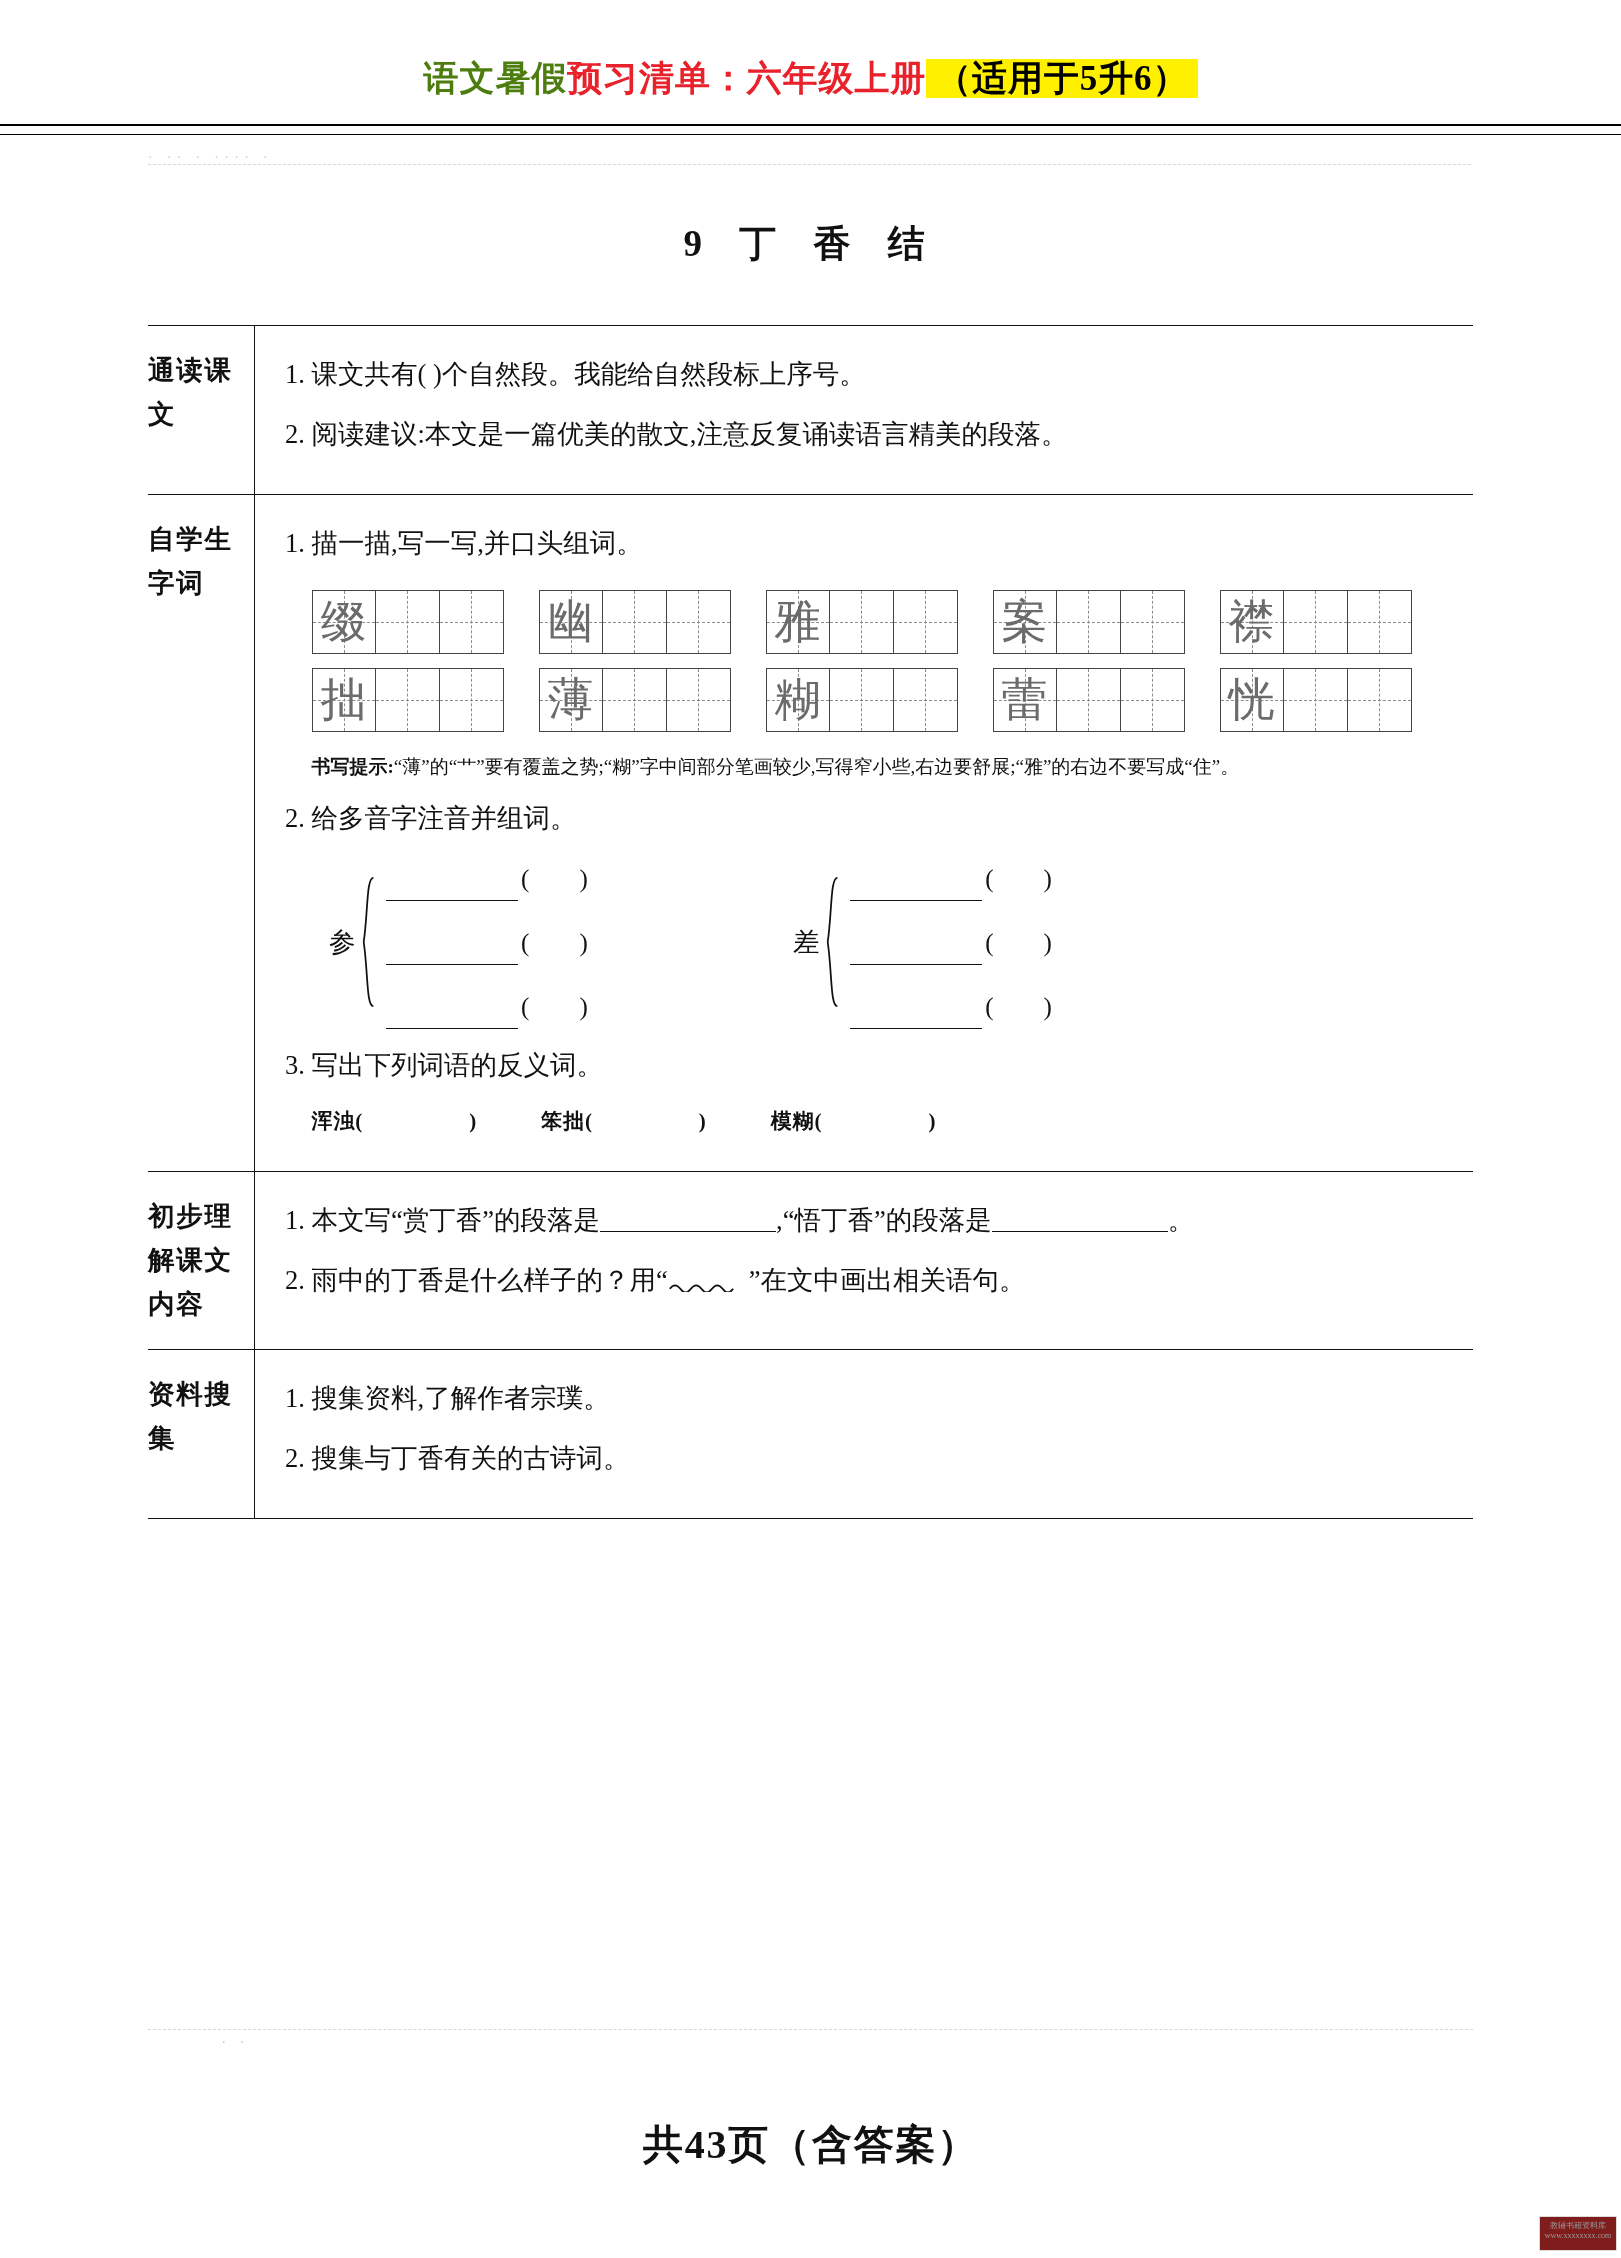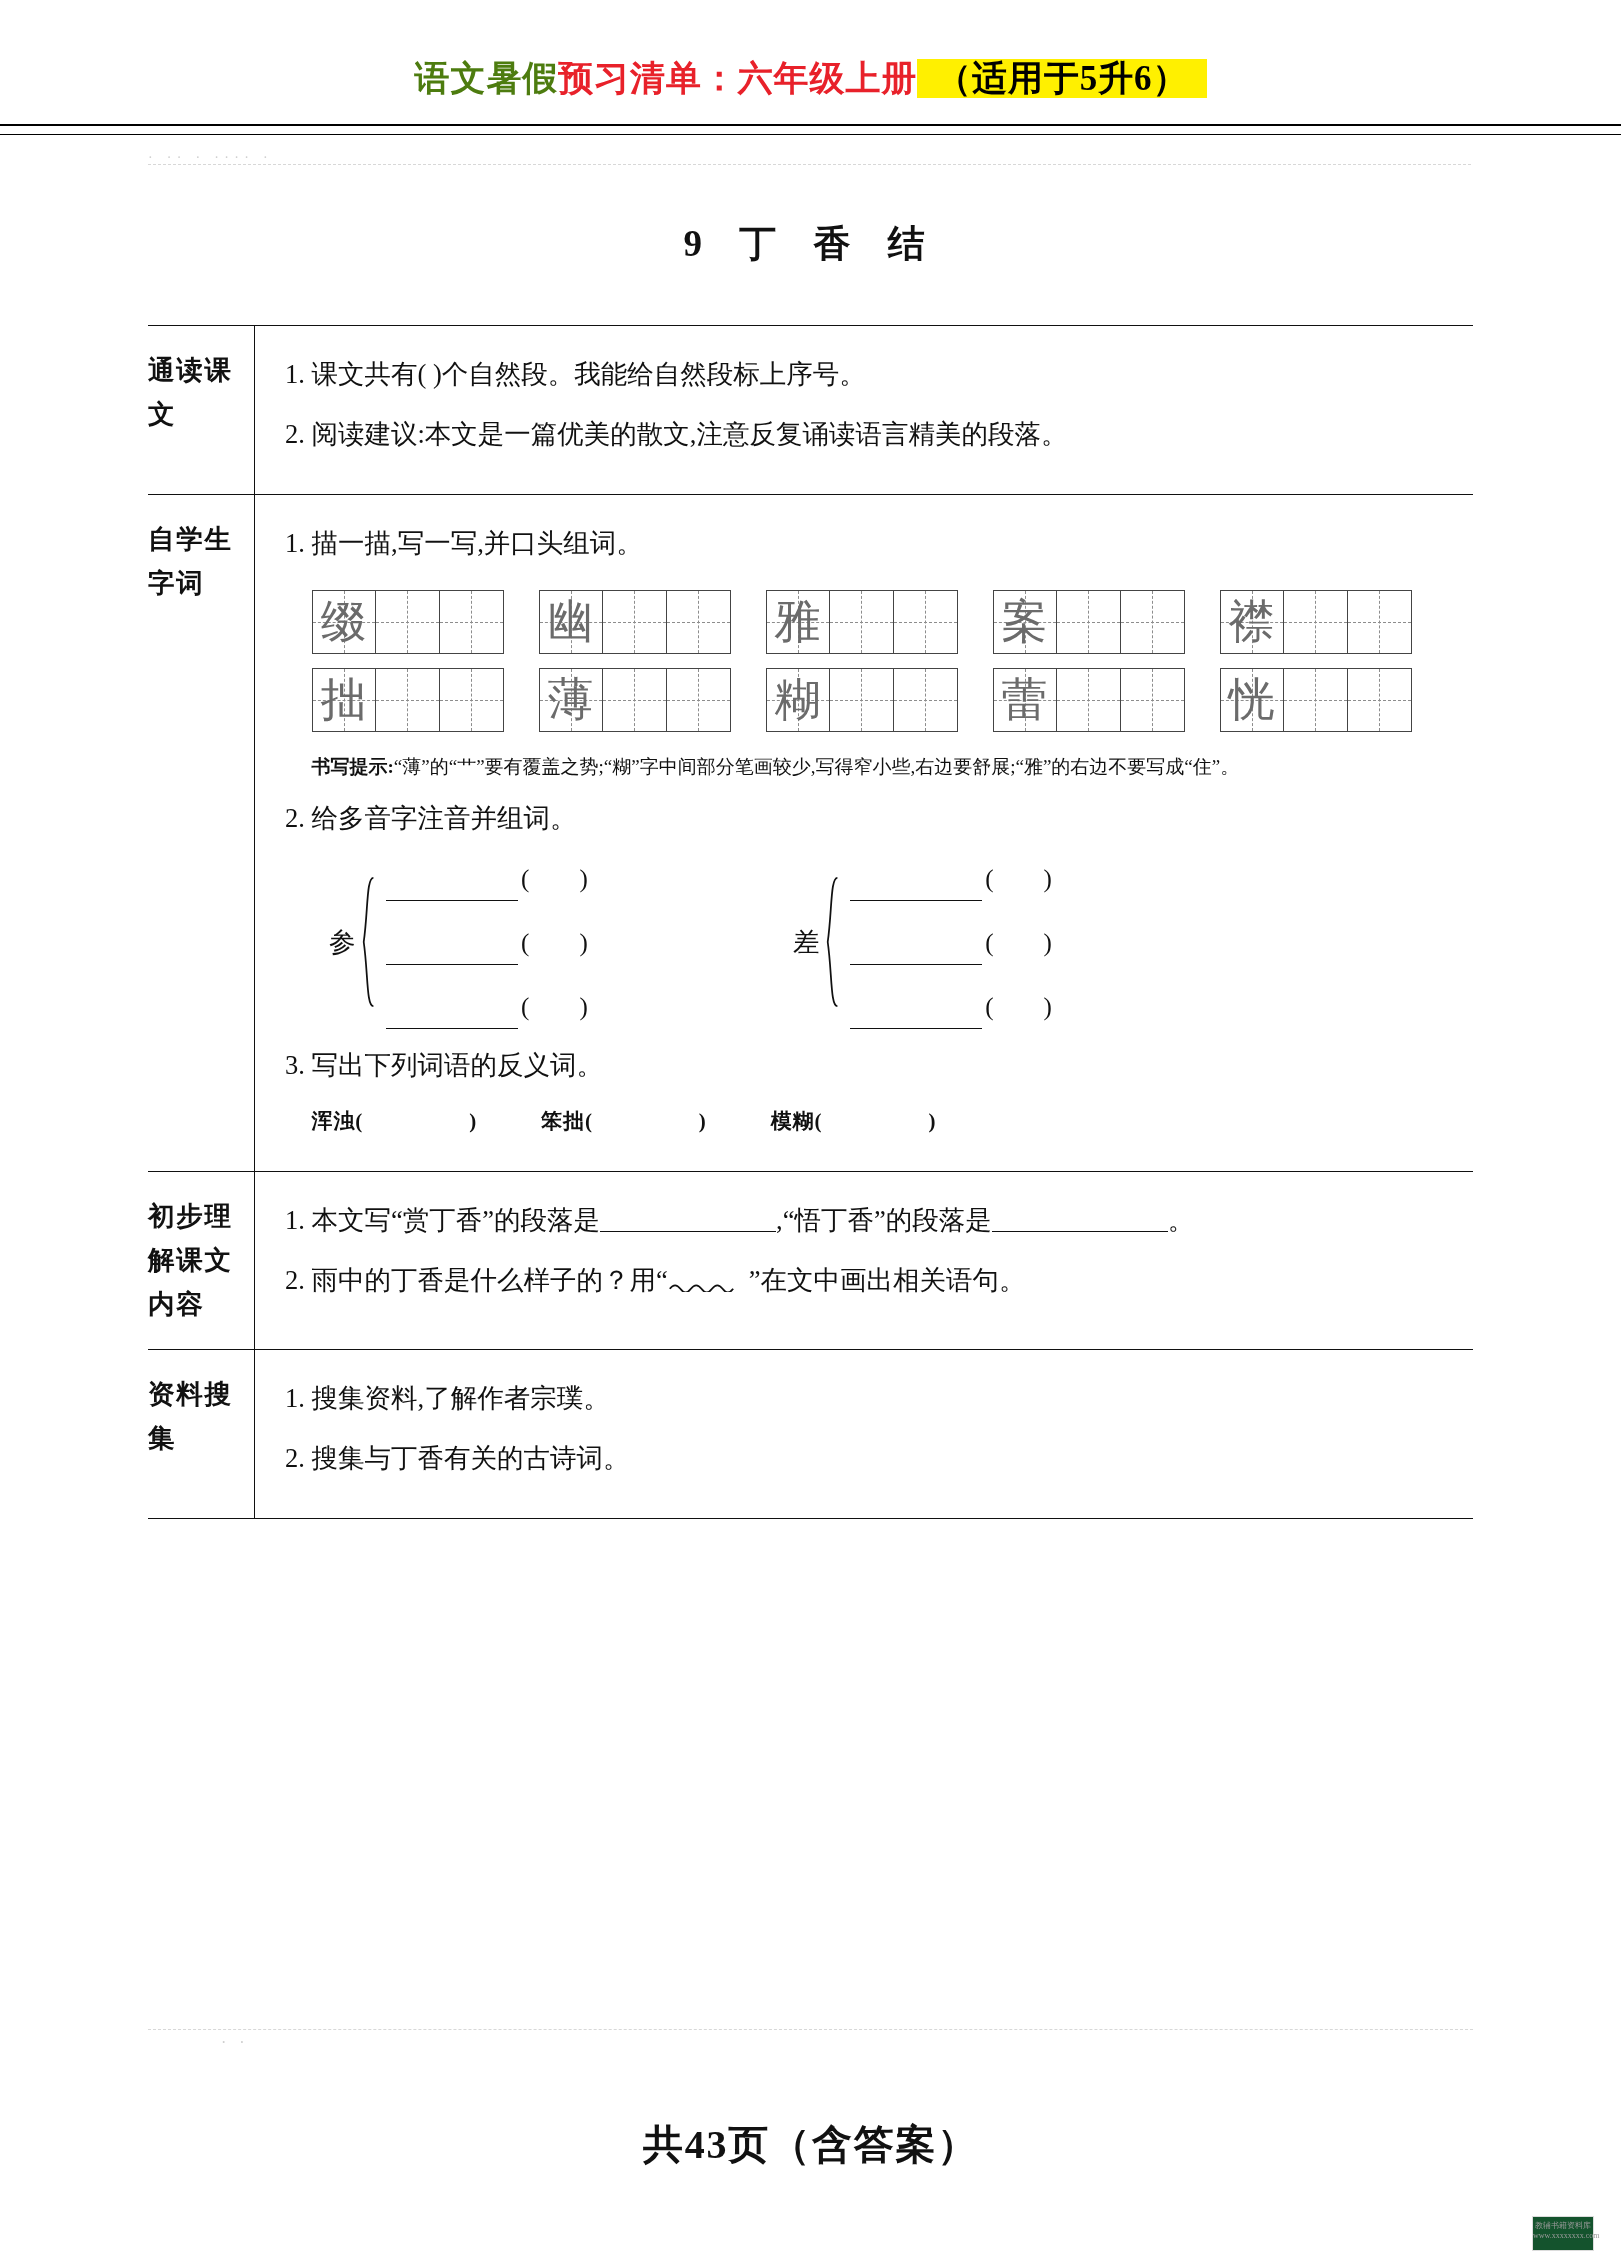--- a/index.html
+++ b/index.html
@@ -32,21 +32,21 @@
     font-size: 35px;
     font-weight: bold;
     letter-spacing: 0.9px;
     white-space: nowrap;
   }
   .header .seg-black { color: #4d7c0f; }
   .header .seg-red { color: #e8212a; }
   .header .seg-paren { color: #000; }
   .header .hl {
     background: #fff000;
-    padding: 0 19px;
+    padding: 0 10px;
   }
 
   .rule-top {
     position: absolute;
     left: 0;
     top: 124px;
     width: 100%;
     border-top: 2.6px solid #000;
   }
   .rule-top2 {
@@ -268,25 +268,25 @@
     top: 2117px;
     left: 0;
     width: 100%;
     text-align: center;
     font-size: 40px;
     font-weight: bold;
     letter-spacing: 1.8px;
   }
   .watermark {
     position: absolute;
-    right: 28px;
+    right: 5px;
     bottom: 7px;
-    width: 62px;
+    width: 78px;
     height: 35px;
-    background: #14532d;
+    background: #7f1d1d;
     border: 0.9px solid #dcdcdc;
     font-size: 8px;
     color: #9b9b9b;
     line-height: 1.35;
     text-align: center;
     padding-top: 3.5px;
     box-sizing: border-box;
   }
 </style>
 </head>

